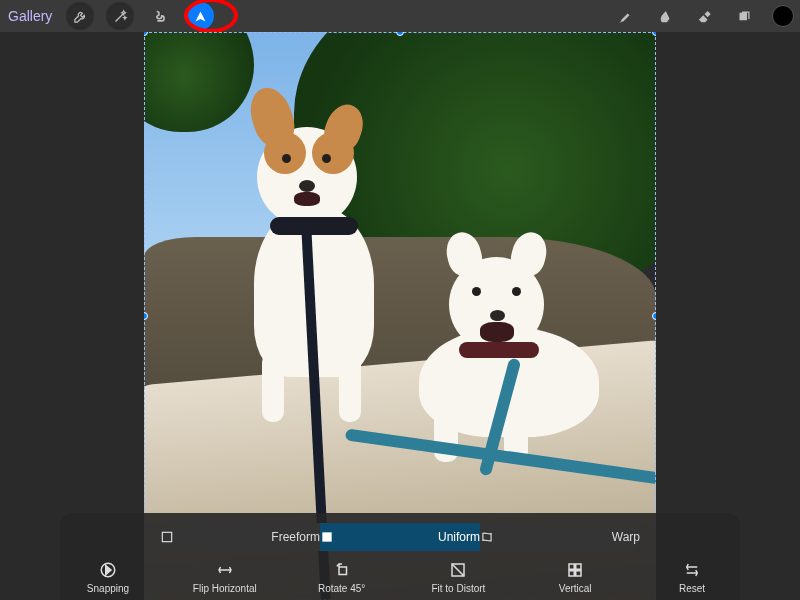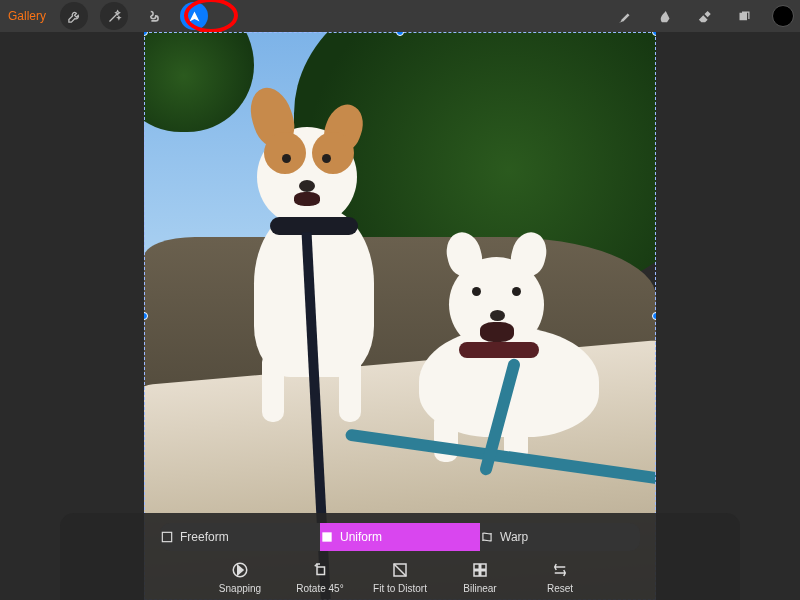--- a/index.html
+++ b/index.html
@@ -9,22 +9,22 @@
     font-family: -apple-system, Helvetica, Arial, sans-serif;
     overflow: hidden;
     position: relative;
   }
   
   .topbar {
     position: absolute; top: 0; left: 0; right: 0; height: 32px;
     background: #3a3a3a;
     display: flex; align-items: center;
     padding: 0 6px 0 8px;
-    color: #f97316;
-    font-size: 12px;
+    color: #c4b5fd;
+    font-size: 14px;
   }
   .topbar .gallery { margin-right: 8px; cursor: pointer; }
   .tool-btn {
     width: 28px; height: 28px; border-radius: 50%;
     display: flex; align-items: center; justify-content: center;
     margin: 0 6px; background: #2c2c2c; color: #bfbfbf;
     cursor: pointer;
   }
   .tool-btn svg { width: 15px; height: 15px; }
   .tool-btn.plain { background: transparent; }
@@ -80,26 +80,26 @@
     background: #262626e6; border-radius: 14px 14px 0 0;
     padding: 10px 8px 6px 8px;
     color: #ddd; font-size: 10px;
   }
   .mode-pill {
     width: 480px; margin: 0 auto 10px auto;
     background: #343434; border-radius: 10px; height: 28px;
     display:flex; overflow:hidden;
   }
   .mode-pill .mode {
-    flex:1; display:flex; align-items:center; justify-content:flex-start;
+    flex:1; display:flex; align-items:center; justify-content:space-between;
     gap:6px; color:#ddd; font-size:12px; cursor:pointer;
   }
-  .mode-pill .mode.active { background:#d946ef; color:#fff; }
+  .mode-pill .mode.active { background:#0c4a6e; color:#fff; }
   .mode svg { width:14px; height:14px; }
-  .actions-row { display:flex; justify-content:center; }
+  .actions-row { display:flex; justify-content:space-between; }
   .action {
     display:flex; flex-direction:column; align-items:center; gap:4px;
     cursor:pointer; color:#ddd; width:80px;
   }
   .action svg { width:18px; height:18px; }
 </style>
 </head>
 <body>
 
 <div class="topbar">
@@ -230,41 +230,47 @@
   <div class="actions-row">
     <div class="action">
       <svg viewBox="0 0 24 24" fill="none" stroke="currentColor" stroke-width="2">
           <circle cx="12" cy="12" r="9"></circle>
           <path d="M9 6l7 6-7 6z" fill="currentColor"></path>
         </svg>
       <span>Snapping</span>
     </div>
     <div class="action">
       <svg viewBox="0 0 24 24" fill="none" stroke="currentColor" stroke-width="2">
+          <path d="M4 12h16M6 8l-2 4 2 4M18 8l2 4-2 4"></path>
+        </svg>
+      <span>Flip Horizontal</span>
+    </div>
+    <div class="action">
+      <svg viewBox="0 0 24 24" fill="none" stroke="currentColor" stroke-width="2">
           <rect x="8" y="8" width="10" height="10"></rect>
           <path d="M8 8V4h4"></path>
           <path d="M8 4l-3 3"></path>
         </svg>
       <span>Rotate 45°</span>
     </div>
     <div class="action">
       <svg viewBox="0 0 24 24" fill="none" stroke="currentColor" stroke-width="2">
           <rect x="4" y="4" width="16" height="16"></rect>
           <path d="M4 4l16 16"></path>
         </svg>
       <span>Fit to Distort</span>
     </div>
     <div class="action">
       <svg viewBox="0 0 24 24" fill="none" stroke="currentColor" stroke-width="2">
           <rect x="4" y="4" width="7" height="7"></rect>
           <rect x="13" y="4" width="7" height="7"></rect>
           <rect x="4" y="13" width="7" height="7"></rect>
           <rect x="13" y="13" width="7" height="7"></rect>
         </svg>
-      <span>Bilinear</span>
+      <span>Vertical</span>
     </div>
     <div class="action">
       <svg viewBox="0 0 24 24" fill="none" stroke="currentColor" stroke-width="2">
           <path d="M5 8h14M5 16h14M7 4L5 8l2 4M17 12l2 4-2 4"></path>
         </svg>
       <span>Reset</span>
     </div>
   </div>
 </div>
 

